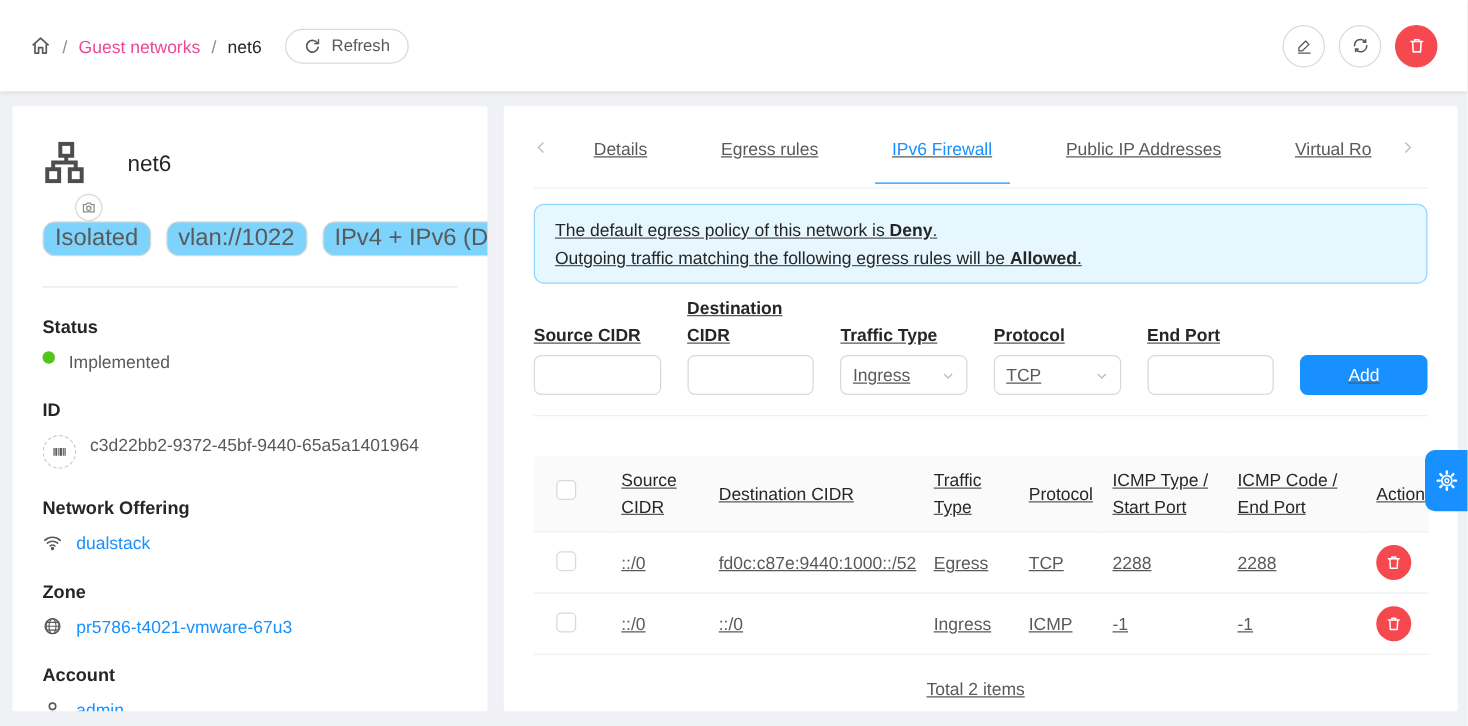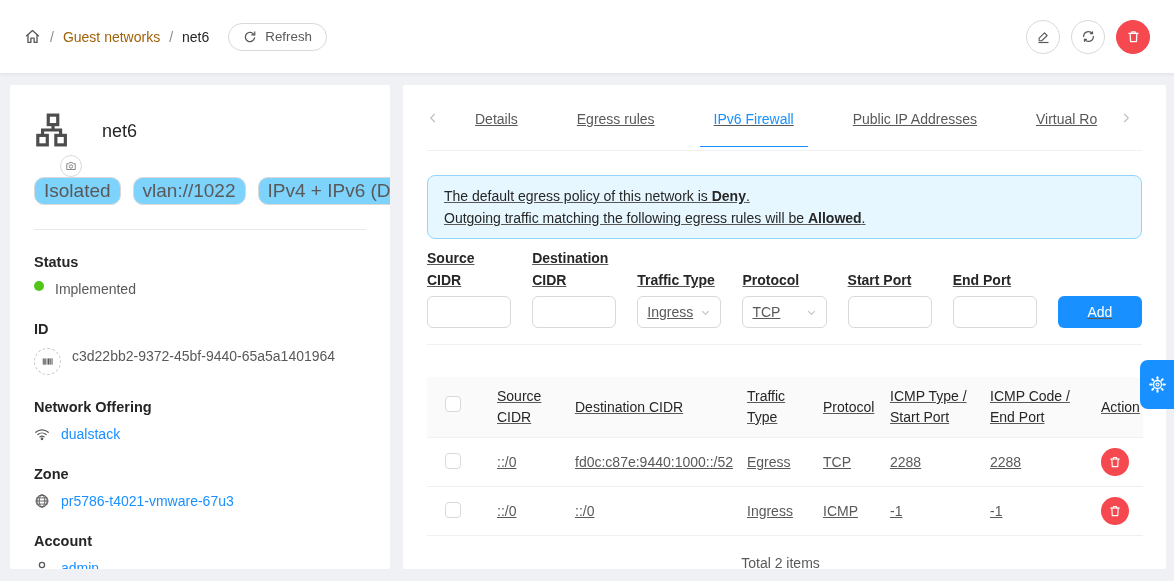--- a/index.html
+++ b/index.html
@@ -4,21 +4,21 @@
 <style>
   * { margin:0; padding:0; box-sizing:border-box; }
   html,body { width:1174px; height:581px; overflow:hidden;
     font-family:"Liberation Sans", sans-serif; background:#eff1f4; font-size:14px; color:#595959; }
 
   
   .page-header { height:73px; background:#fff; display:flex; align-items:center;
     justify-content:space-between; padding:0 24px; box-shadow:0 1px 4px rgba(0,0,0,.08); position:relative; z-index:2;}
   .breadcrumb { display:flex; align-items:center; gap:9px; color:#8c8c8c; font-size:14px; }
   .breadcrumb .sep { color:#8c8c8c; }
-  .crumb-link { color:#a16207; cursor:pointer; }
+  .crumb-link { color:#ec4899; cursor:pointer; }
   .crumb-current { color:#262626; }
   .home-ic { width:17px; height:17px; color:#595959; display:block; }
   .refresh-pill { margin-left:10px; height:28px; border:1px solid #d9d9d9; border-radius:15px;
     display:flex; align-items:center; gap:8px; padding:0 14px; background:#fff; color:#595959; cursor:pointer; }
   .refresh-pill svg { width:14px; height:14px; }
   .header-actions { display:flex; align-items:center; gap:11px; }
   .circle-btn { width:34px; height:34px; border-radius:50%; border:1px solid #d9d9d9; background:#fff;
     display:flex; align-items:center; justify-content:center; color:#595959; cursor:pointer; }
   .circle-btn svg { width:15px; height:15px; }
   .circle-btn.danger { background:#f5484f; border-color:#f5484f; color:#fff; }
@@ -54,21 +54,21 @@
   .tabbar { display:flex; align-items:center; height:66px; border-bottom:1px solid #f0f0f0; position:relative; }
   .tab-scroll { color:#bfbfbf; width:22px; display:flex; align-items:center; cursor:pointer; }
   .tab-scroll svg { width:12px; height:12px; }
   .tabs { flex:1; display:flex; justify-content:space-between; align-items:center; padding:0 12px; overflow:hidden; }
   .tab { padding:22px 14px 20px; color:#595959; cursor:pointer; white-space:nowrap; position:relative; }
   .tab.active { color:#1890ff; }
   .tab.active::after { content:""; position:absolute; left:0; right:0; bottom:-1px; height:2px; background:#1890ff; }
   .tab.clip { max-width:86px; overflow:hidden; }
 
   
-  .banner { margin-top:24px; background:#e6f7ff; border:1px solid #91d5ff; border-radius:8px;
+  .banner { margin-top:12px; background:#e6f7ff; border:1px solid #91d5ff; border-radius:8px;
     padding:9px 16px; color:#262626; line-height:22px; }
   .banner b { font-weight:700; }
 
   
   .rule-form { display:flex; gap:21px; margin-top:8px; align-items:flex-end; }
   .field { flex:1; display:flex; flex-direction:column; justify-content:flex-end; min-width:0; }
   .field-label { font-weight:600; color:#262626; line-height:22px; margin-bottom:5px; }
   .tb-input { height:32px; border:1px solid #d9d9d9; border-radius:6px; width:100%;
     padding:0 8px; font-size:14px; background:#fff; outline:none; font-family:inherit;}
   .tb-select { height:32px; border:1px solid #d9d9d9; border-radius:6px; display:flex; align-items:center;
@@ -304,24 +304,20 @@
         </div>
       </div>
       <div class="field">
         <div class="field-label">Protocol</div>
         <div class="tb-select">
           <span>TCP</span>
           <svg viewBox="0 0 24 24" fill="none" stroke="currentColor" stroke-width="2.4">
               <path d="M5 9 L12 16 L19 9"></path>
             </svg>
         </div>
-      </div>
-      <div class="field">
-        <div class="field-label">Start Port</div>
-        <input class="tb-input" value="" style="">
       </div>
       <div class="field">
         <div class="field-label">End Port</div>
         <input class="tb-input" value="" style="">
       </div>
       <button class="add-btn">Add</button>
     </div>
 
     <div class="form-divider"></div>
 

